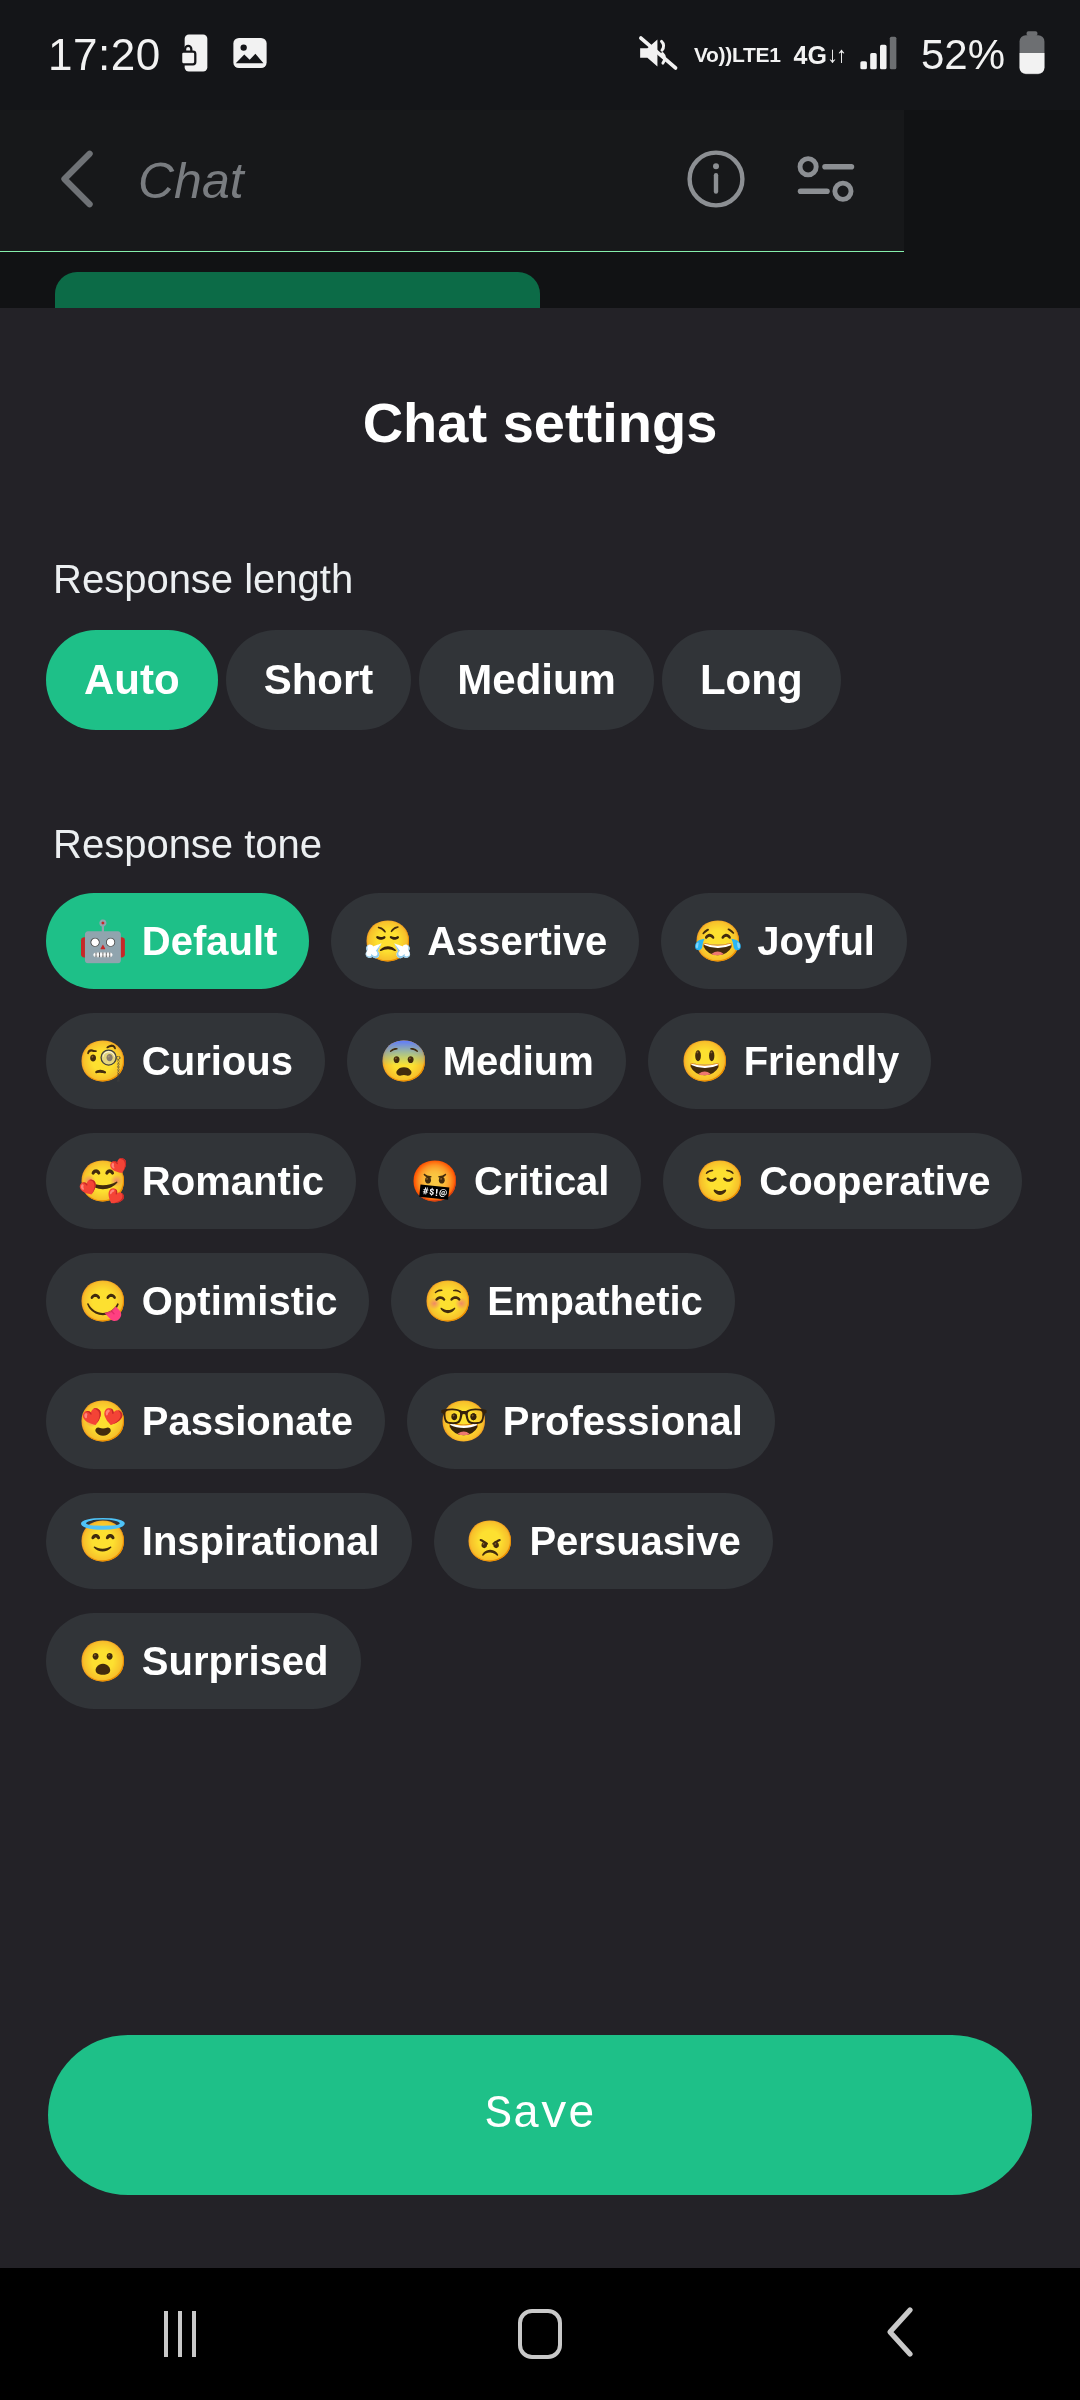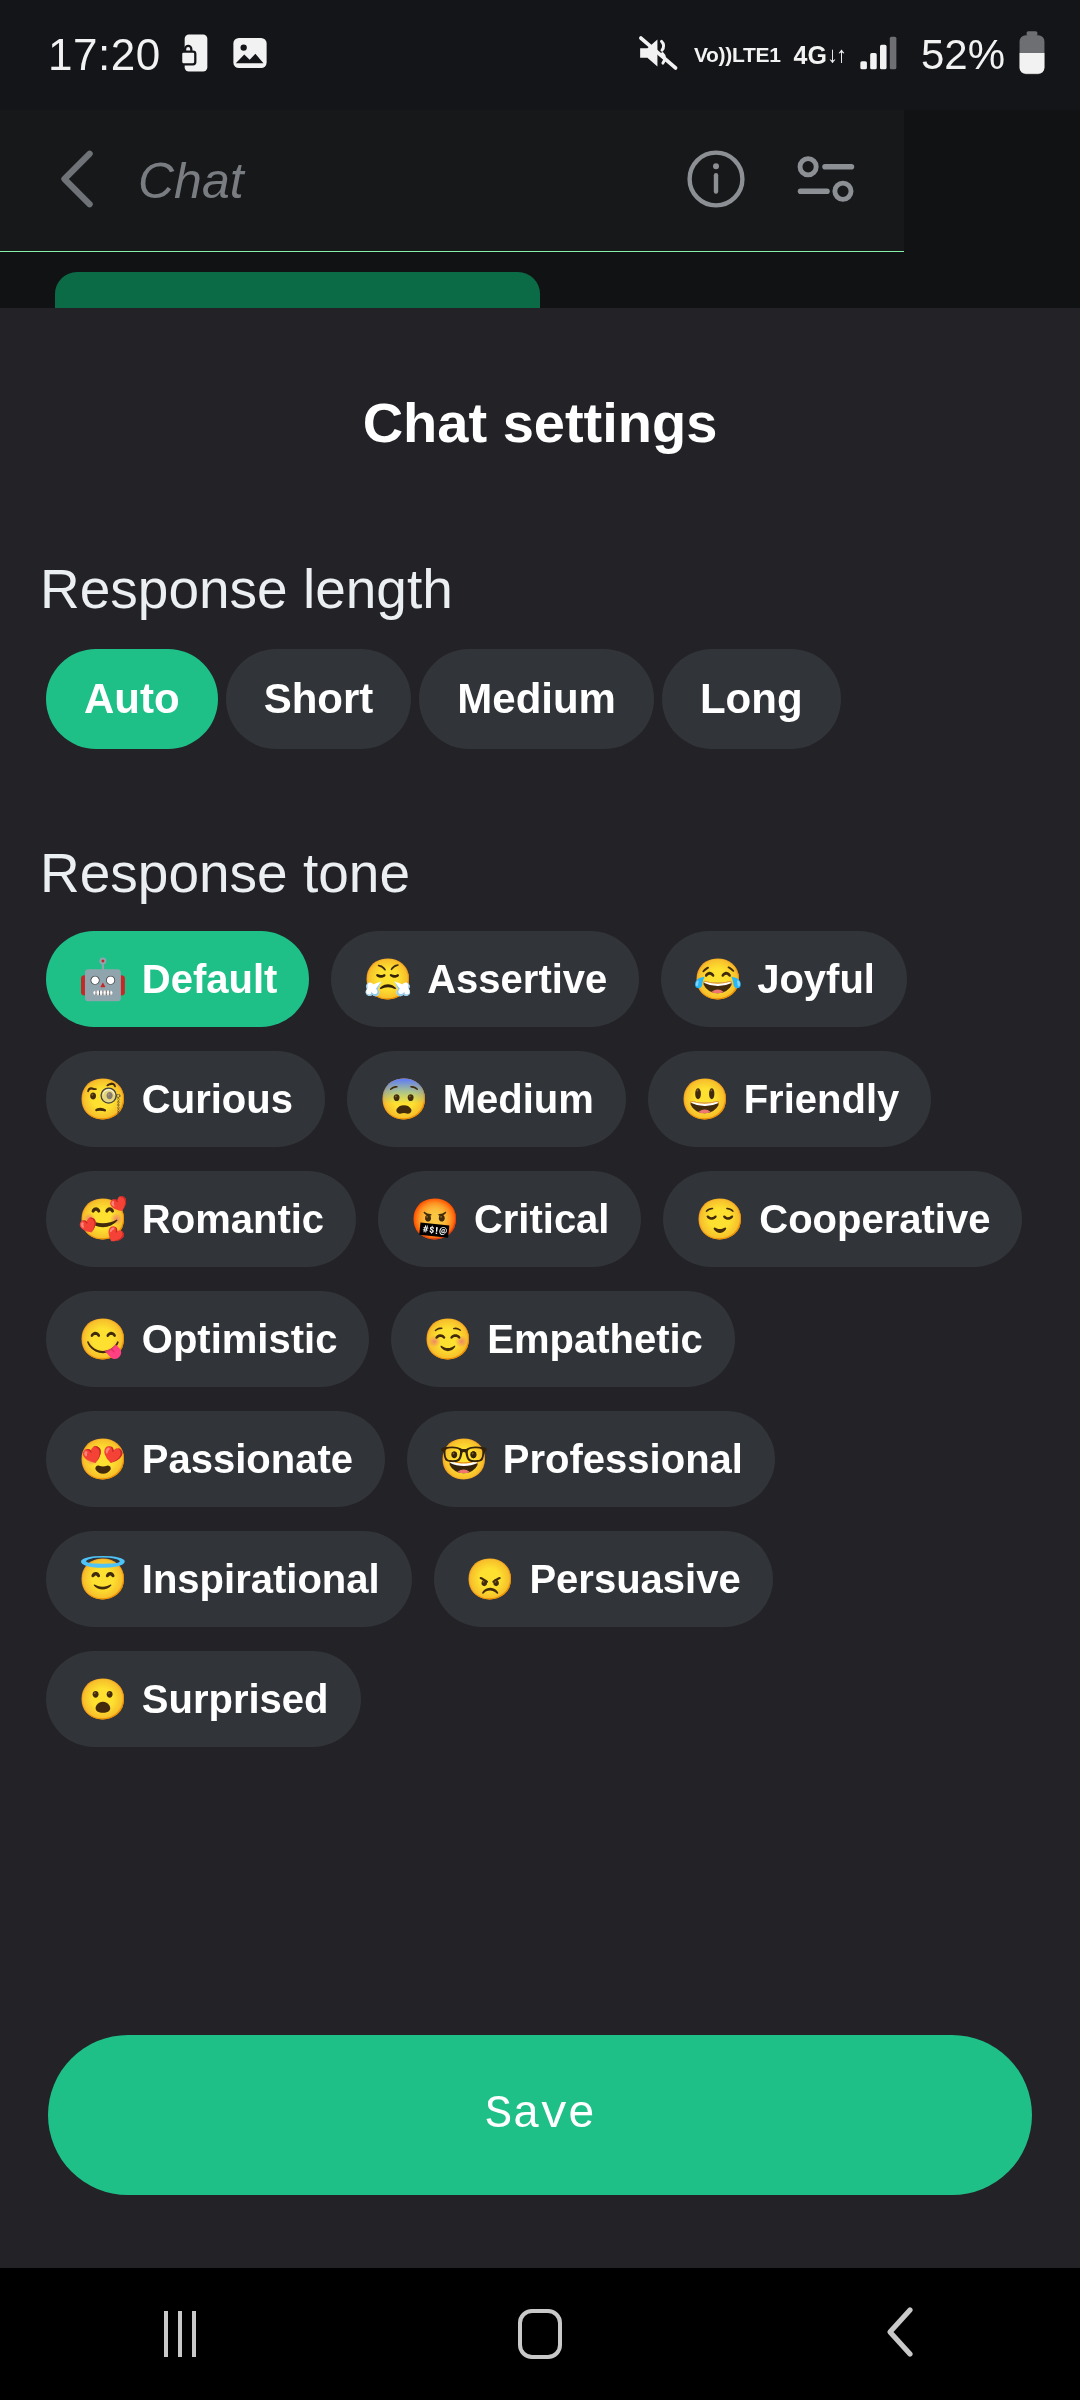--- a/index.html
+++ b/index.html
@@ -130,23 +130,23 @@
   }
   #sheet-title {
     color: #ffffff;
     font-size: 56px;
     font-weight: 700;
     text-align: center;
     margin-top: 82px;
   }
   .section-label {
     color: #eceff1;
-    font-size: 55px;
+    font-size: 40px;
     font-weight: 400;
-    padding-left: 40px;
+    padding-left: 53px;
   }
   #len-label { margin-top: 102px; }
   #tone-label { margin-top: 92px; }
 
   .chip-wrap {
     display: flex;
     flex-wrap: wrap;
     gap: 26px 8px;
     padding: 0 44px 0 46px;
     margin-top: 28px;

